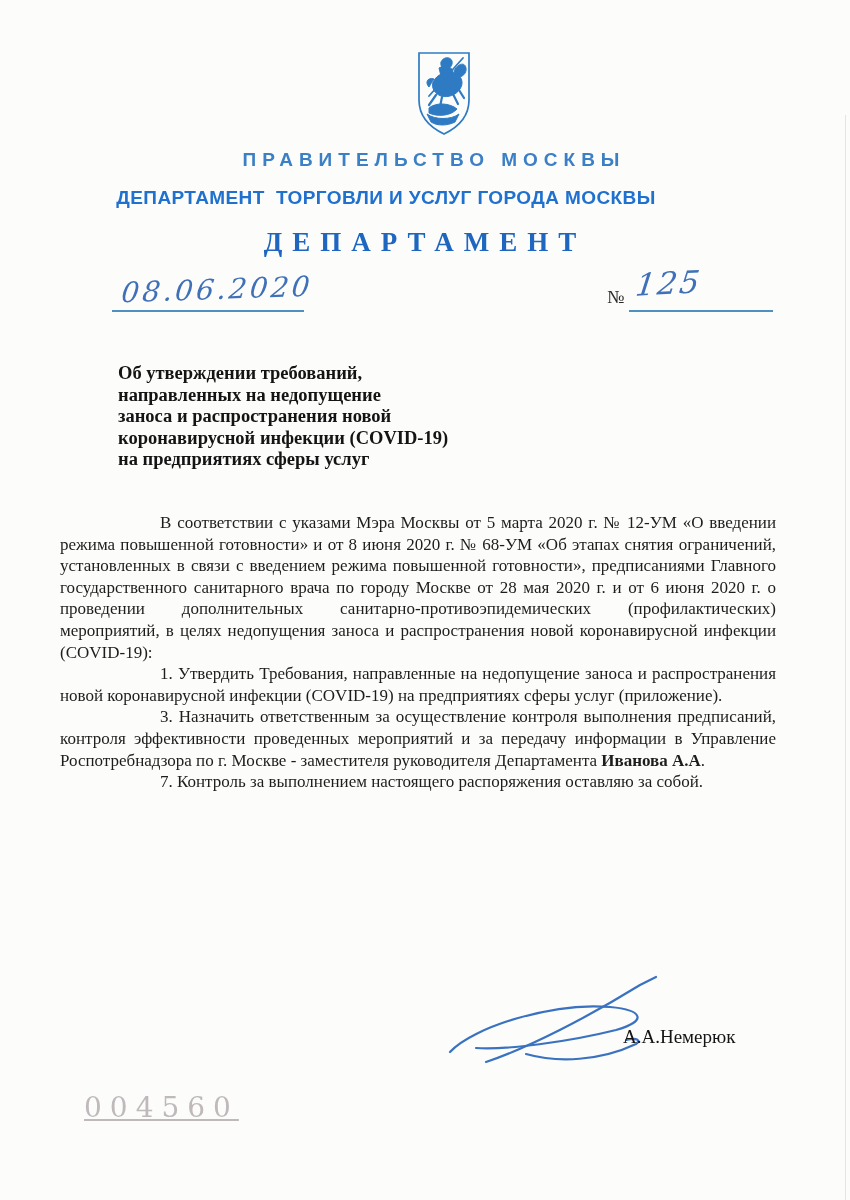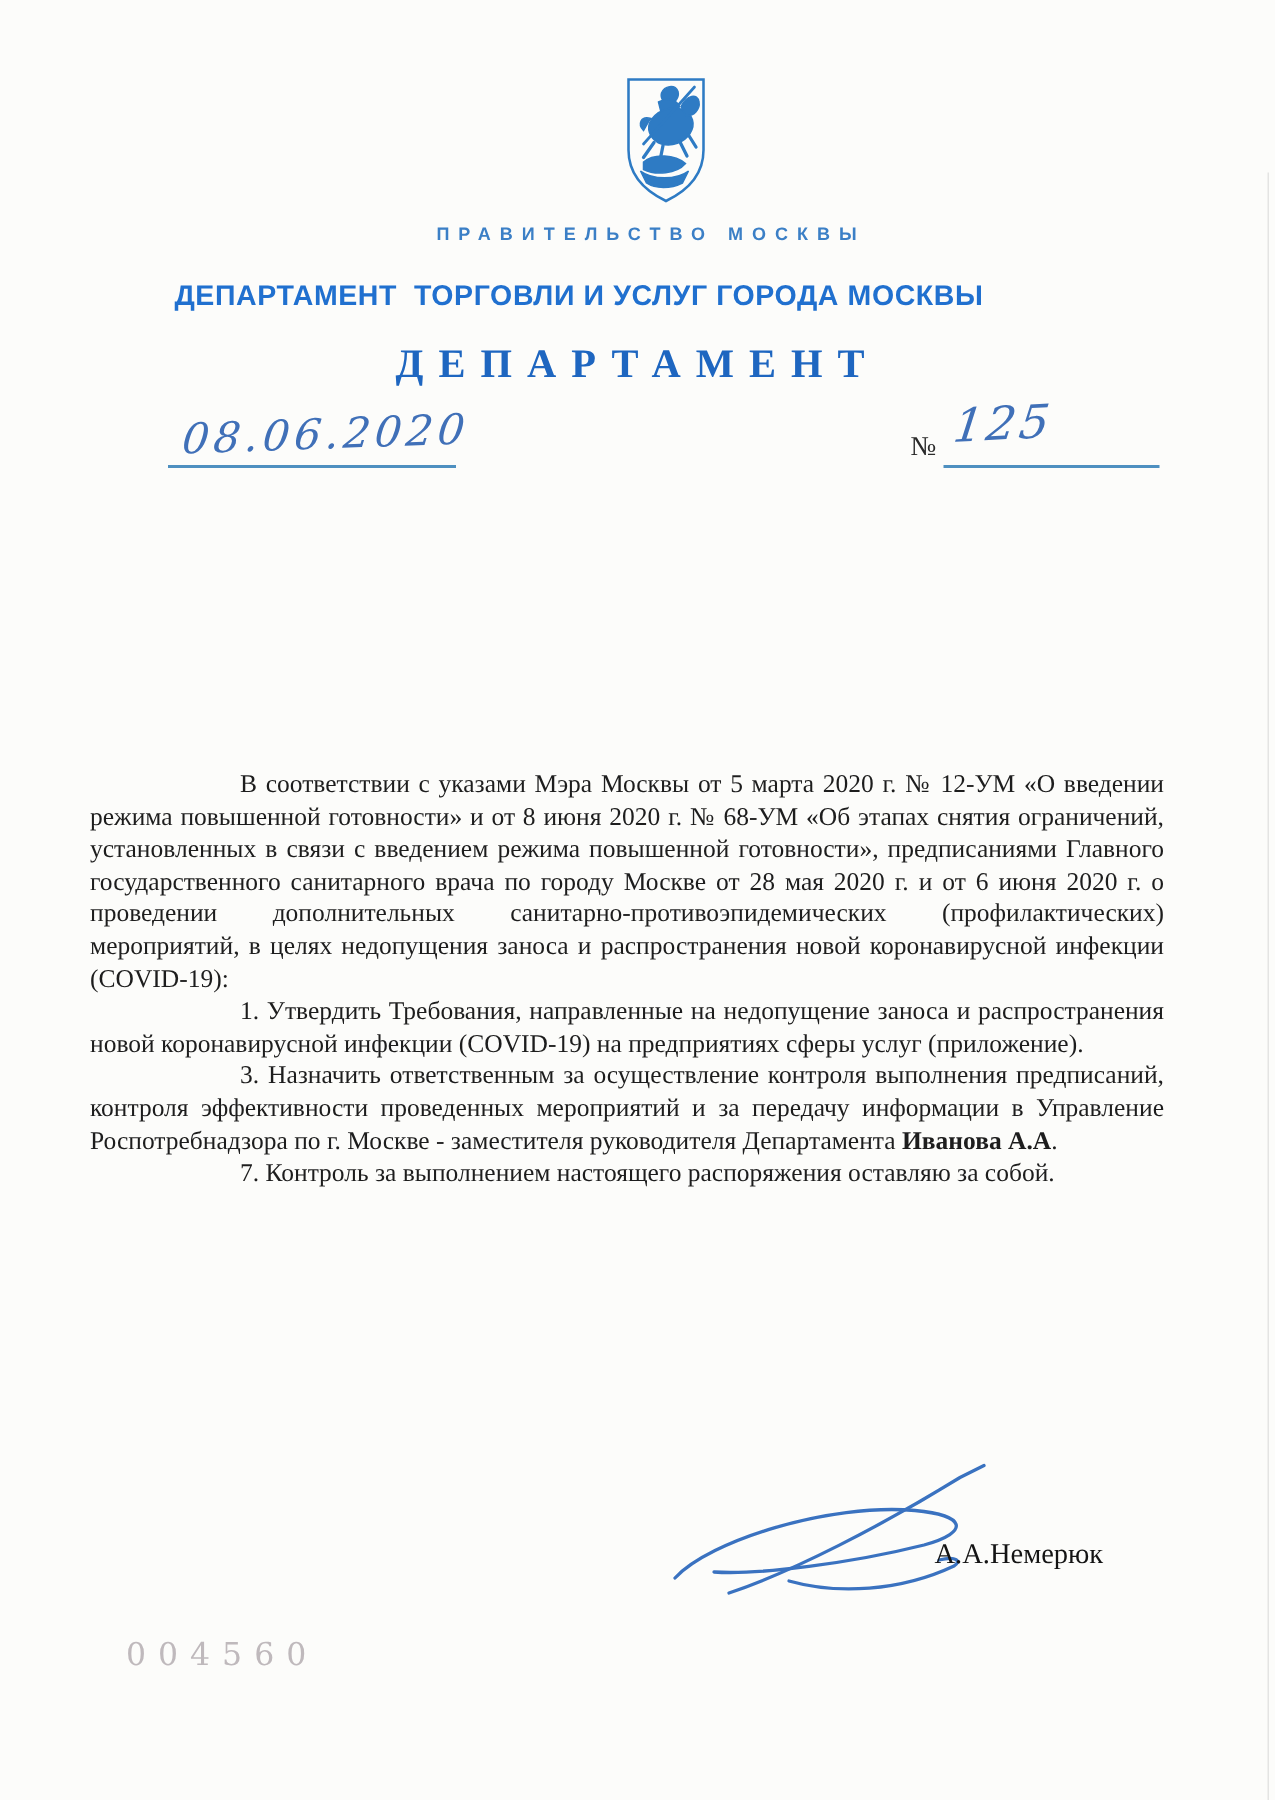--- a/index.html
+++ b/index.html
@@ -17,21 +17,21 @@
     position:absolute; top:115px; bottom:0; right:4px; width:1px;
     background:rgba(120,120,120,0.18);
   }
   
   .emblem { position:absolute; left:413px; top:50px; width:62px; height:88px; }
   .org-title {
     position:absolute; left:0; top:149px; width:850px;
     padding-left:18px;
     text-align:center;
     font-family:"Liberation Sans", sans-serif;
-    font-weight:bold; font-size:12px; letter-spacing:6px;
+    font-weight:bold; font-size:19px; letter-spacing:6px;
     color:#3b7fc6;
   }
   .dept-title {
     position:absolute; left:0; top:187px; width:772px;
     text-align:center; white-space:pre;
     font-family:"Liberation Sans", sans-serif;
     font-weight:bold; font-size:19px; letter-spacing:0.4px;
     color:#2070cf;
   }
   .doc-type {
@@ -85,22 +85,22 @@
   }
   .sig-name {
     position:absolute; left:623px; top:1026px;
     font-weight:normal; font-size:19px; color:#141414;
   }
   .sig-stroke { position:absolute; left:438px; top:972px; width:235px; height:95px; }
   
   .stamp-num {
     position:absolute; left:84px; top:1091px;
     font-family:"DejaVu Serif", serif;
-    font-size:21px; letter-spacing:8px;
-    color:#b9b2b6; opacity:0.9;
+    font-size:28px; letter-spacing:8px;
+    color:#b9b2b6; opacity:0.9;text-decoration:underline;
   }
 </style>
 </head>
 <body>
 
 <div class="page">
   <div class="scan-edge"></div>
 
   <svg class="emblem" viewBox="0 0 62 88" fill="none" xmlns="http://www.w3.org/2000/svg">
     <path d="M6 3 H56 V50 Q56 72 31 84 Q6 72 6 50 Z" stroke="#2e7bc4" stroke-width="1.7" fill="none"></path>
@@ -132,20 +132,27 @@
 
   <div class="doc-type">ДЕПАРТАМЕНТ</div>
 
   <div class="hand date-hand">08.06.2020</div>
   <div class="date-line"></div>
 
   <span class="num-sign">№</span>
   <div class="hand num-hand">125</div>
   <div class="num-line"></div>
 
+  <div class="subject">
+    <div>Об утверждении требований,</div>
+    <div>направленных на недопущение</div>
+    <div>заноса и распространения новой</div>
+    <div>коронавирусной инфекции (COVID-19)</div>
+    <div>на предприятиях сферы услуг</div>
+  </div>
 
   <div class="body-text">
     <p>В соответствии с указами Мэра Москвы от 5 марта 2020 г. № 12-УМ «О введении режима повышенной готовности» и от 8 июня 2020 г. № 68-УМ «Об этапах снятия ограничений, установленных в связи с введением режима повышенной готовности», предписаниями Главного государственного санитарного врача по городу Москве от 28 мая 2020 г. и от 6 июня 2020 г. о проведении дополнительных санитарно-противоэпидемических (профилактических) мероприятий, в целях недопущения заноса и распространения новой коронавирусной инфекции (COVID-19):</p>
     <p>1. Утвердить Требования, направленные на недопущение заноса и распространения новой коронавирусной инфекции (COVID-19) на предприятиях сферы услуг (приложение).</p>
     <p><span>3. Назначить ответственным за осуществление контроля выполнения предписаний, контроля эффективности проведенных мероприятий и за передачу информации в Управление Роспотребнадзора по г. Москве - заместителя руководителя Департамента </span><b>Иванова А.А</b><span>.</span></p>
     <p>7. Контроль за выполнением настоящего распоряжения оставляю за собой.</p>
   </div>
 
 
   <svg class="sig-stroke" viewBox="0 0 235 95" fill="none" xmlns="http://www.w3.org/2000/svg">

